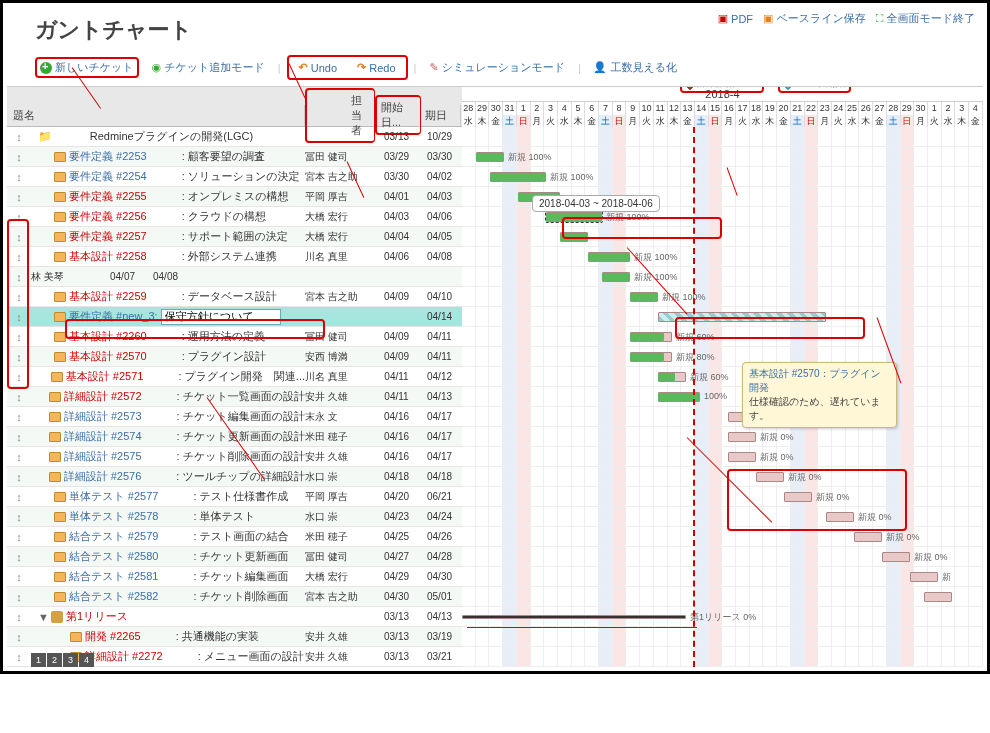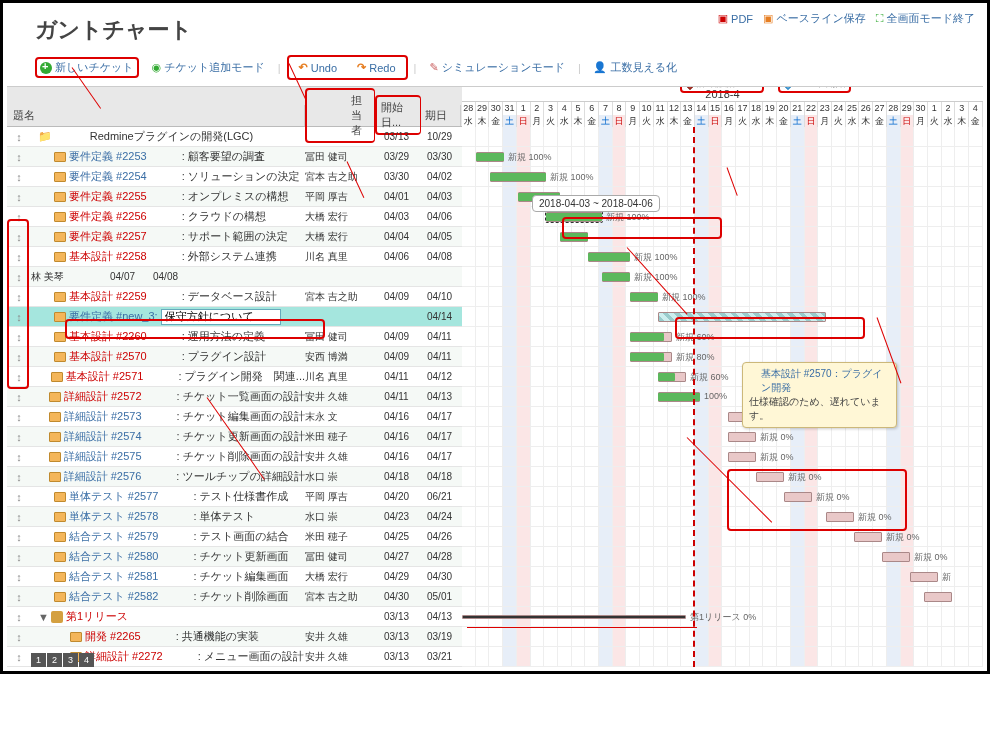--- a/index.html
+++ b/index.html
@@ -49,21 +49,21 @@
 .gantt-col.sun { background: #fbe6e6; }
 .bar { position: absolute; height: 10px; top: 5px; background: #e9c8c8; border: 1px solid #a88; border-radius: 1px; }
 .bar-prog { position: absolute; height: 8px; top: 6px; background: #5cb85c; border-radius: 1px; }
 .bar-label { position: absolute; font-size: 9px; color: #666; top: 4px; white-space: nowrap; }
 .edit-input { border: 1px solid #6ab; padding: 1px 3px; font-size: 11px; width: 120px; }
 .milestone { position: absolute; top: 2px; font-size: 10px; display: flex; align-items: center; gap: 2px; z-index: 5; }
 .milestone-diamond { width: 10px; height: 10px; transform: rotate(45deg); display: inline-block; }
 .ms-red { background: #c0392b; border: 1px solid #80241b; }
 .ms-teal { background: #5dade2; border: 1px solid #2e86c1; }
 .tooltip { position: absolute; background: #fff7d6; border: 1px solid #ccb87a; padding: 4px 6px; font-size: 10px; color: #444; z-index: 10; box-shadow: 1px 1px 3px rgba(0,0,0,0.2); }
-.tooltip-title { color: #3a6ea5; margin-left: 12px; }
+.tooltip-title { color: #3a6ea5; }
 .date-tip { position: absolute; background: #fff; border: 1px solid #aaa; padding: 2px 6px; font-size: 10px; z-index: 10; }
 .pager { position: absolute; bottom: 4px; left: 28px; display: flex; gap: 1px; }
 .pager span { display: inline-block; width: 15px; height: 14px; background: #555; color: #fff; text-align: center; font-size: 9px; line-height: 14px; }
 .icon-plus { width: 12px; height: 12px; background: #3a3; border-radius: 50%; position: relative; }
 .icon-plus::before { content: "+"; color: #fff; position: absolute; left: 2px; top: -2px; font-weight: bold; }
 .icon-undo { color: #e67e22; font-weight: bold; }
 .icon-redo { color: #e67e22; font-weight: bold; }
 .red-annot { position: absolute; border: 2px solid #d00; border-radius: 4px; pointer-events: none; z-index: 20; }
 .red-line { position: absolute; background: #d00; height: 1px; transform-origin: left center; z-index: 19; pointer-events: none; }
 .today-line { position: absolute; top: 0; bottom: 0; width: 1px; border-left: 2px dashed #c00; z-index: 3; }

